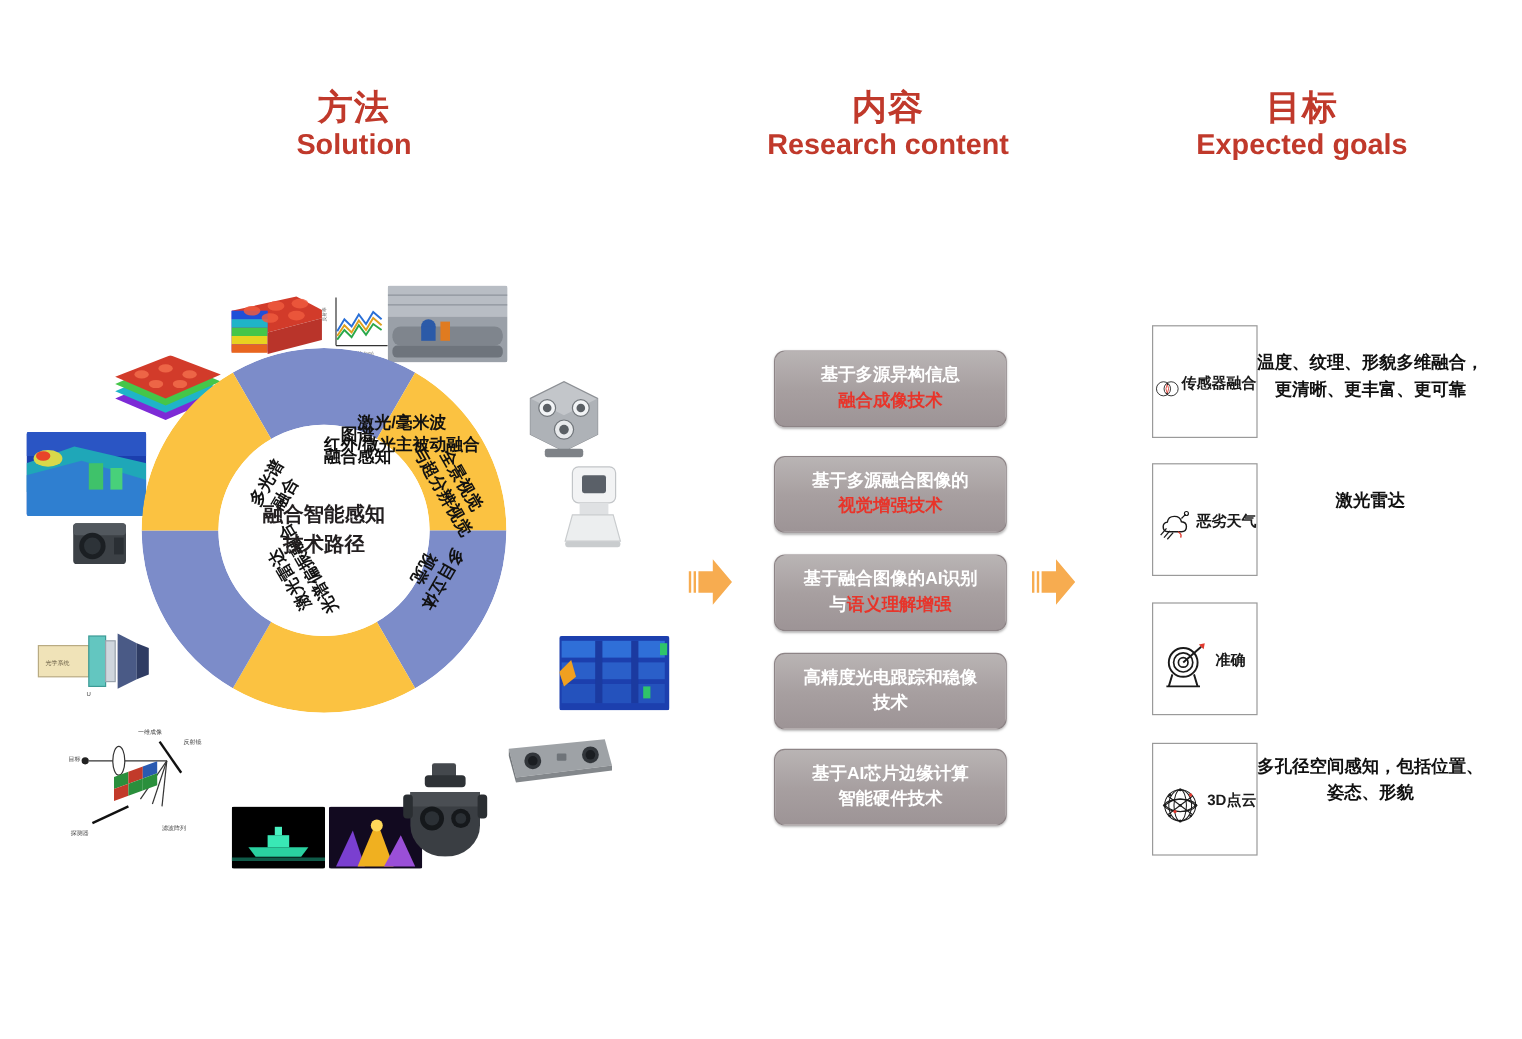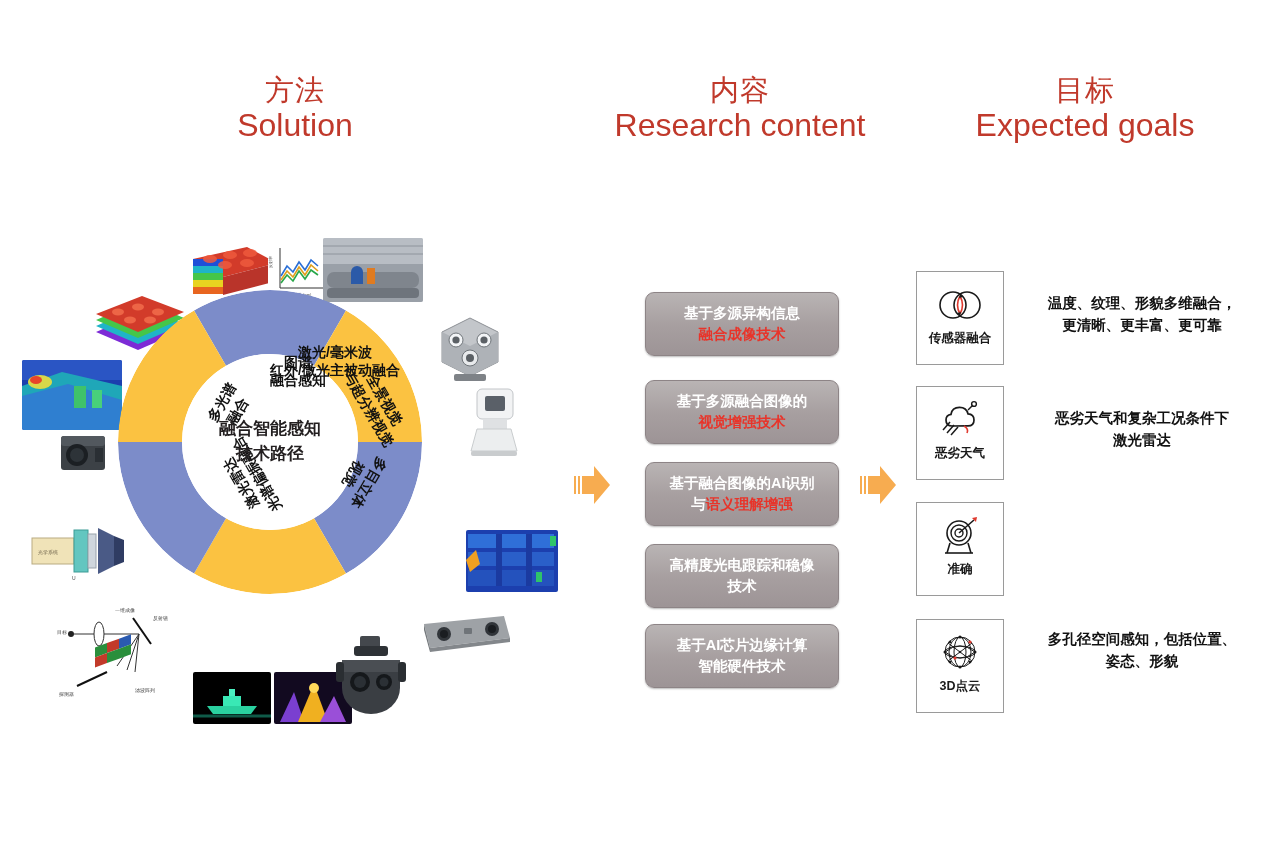--- a/index.html
+++ b/index.html
@@ -4,23 +4,23 @@
 <style>
   html,body{margin:0;padding:0;}
   body{
     width:1268px;height:866px;background:#ffffff;overflow:hidden;
     font-family:"Liberation Sans","DejaVu Sans",sans-serif;
     -webkit-font-smoothing:antialiased;
   }
   .stage{position:relative;width:1268px;height:866px;}
 
   
-  .col-head{position:absolute;text-align:center;color:#C0392B;font-weight:normal;line-height:1.12;}
+  .col-head{position:absolute;text-align:center;color:#C0392B;font-weight:bold;line-height:1.12;}
   .col-head .cn{font-size:29px;letter-spacing:1px;display:block;}
-  .col-head .en{font-size:32px;display:block;margin-top:2px;}
+  .col-head .en{font-size:24px;display:block;margin-top:2px;}
   #head-solution{left:170px;top:74px;width:250px;}
   #head-content{left:610px;top:74px;width:260px;}
   #head-goals{left:955px;top:74px;width:260px;}
 
   
   .donut-wrap{position:absolute;left:118px;top:290px;width:304px;height:304px;}
   .donut{position:absolute;inset:0;border-radius:50%;}
   .donut-hole{position:absolute;left:50%;top:50%;width:176px;height:176px;margin-left:-88px;margin-top:-88px;
     background:#ffffff;border-radius:50%;}
   .center-text{position:absolute;left:50%;top:50%;transform:translate(-50%,-50%);
@@ -40,22 +40,22 @@
 
   
   .mbox{position:absolute;left:645px;width:192px;border-radius:9px;
     background:linear-gradient(180deg,#b9b4b4 0%,#a79fa0 52%,#9d9496 100%);
     border:1px solid #8d8486;box-shadow:0 1px 2px rgba(0,0,0,.28);
     display:flex;align-items:center;justify-content:center;text-align:center;}
   .mbox .txt{color:#ffffff;font-weight:bold;font-size:14.5px;line-height:1.45;padding:0 6px;}
   .mbox .hl{color:#E8342A;}
 
   
-  .gcard{position:absolute;left:916px;width:86px;height:92px;background:#fff;border:1px solid #9a9a9a;
-    display:flex;flex-direction:column;align-items:center;justify-content:flex-start;}
+  .gcard{position:absolute;left:960px;width:86px;height:92px;background:#fff;border:1px solid #9a9a9a;
+    display:flex;flex-direction:row;align-items:center;justify-content:flex-start;}
   .gcard .ic{margin-top:11px;width:52px;height:44px;display:block;}
   .gcard .cap{margin-top:3px;color:#1a1a1a;font-weight:bold;font-size:12.5px;white-space:nowrap;}
 
   .gtext{position:absolute;left:1022px;width:240px;text-align:center;color:#111;
     font-weight:bold;font-size:14.5px;line-height:1.5;}
 </style>
 </head>
 <body>
 
 <div class="stage">
@@ -400,21 +400,20 @@
         <line x1="13" y1="35" x2="20" y2="27"></line>
         <line x1="17" y1="37" x2="24" y2="29"></line>
       </g>
       <path d="M30 28 q5 3 3 7" fill="none" stroke="#E03A2F" stroke-width="1.6"></path>
       <path d="M34 12 l5 -5" stroke="#1a1a1a" stroke-width="1.5"></path>
       <circle cx="40" cy="6" r="2.4" fill="none" stroke="#1a1a1a" stroke-width="1.4"></circle>
     </svg>
     <div class="cap">恶劣天气</div>
   </div>
   <div class="gtext" style="top:408px;">
-    <div>恶劣天气和复杂工况条件下</div>
     <div>激光雷达</div>
   </div>
 
   <div class="gcard" style="top:502px;">
     <svg class="ic" viewBox="0 0 52 44">
       <circle cx="25" cy="19" r="12" fill="none" stroke="#1a1a1a" stroke-width="1.6"></circle>
       <circle cx="25" cy="19" r="8" fill="none" stroke="#1a1a1a" stroke-width="1.4"></circle>
       <circle cx="25" cy="19" r="4" fill="none" stroke="#1a1a1a" stroke-width="1.4"></circle>
       <line x1="25" y1="19" x2="40" y2="6" stroke="#1a1a1a" stroke-width="1.6"></line>
       <path d="M38 4 l5 -1 l-1 5 Z" fill="#E03A2F"></path>

